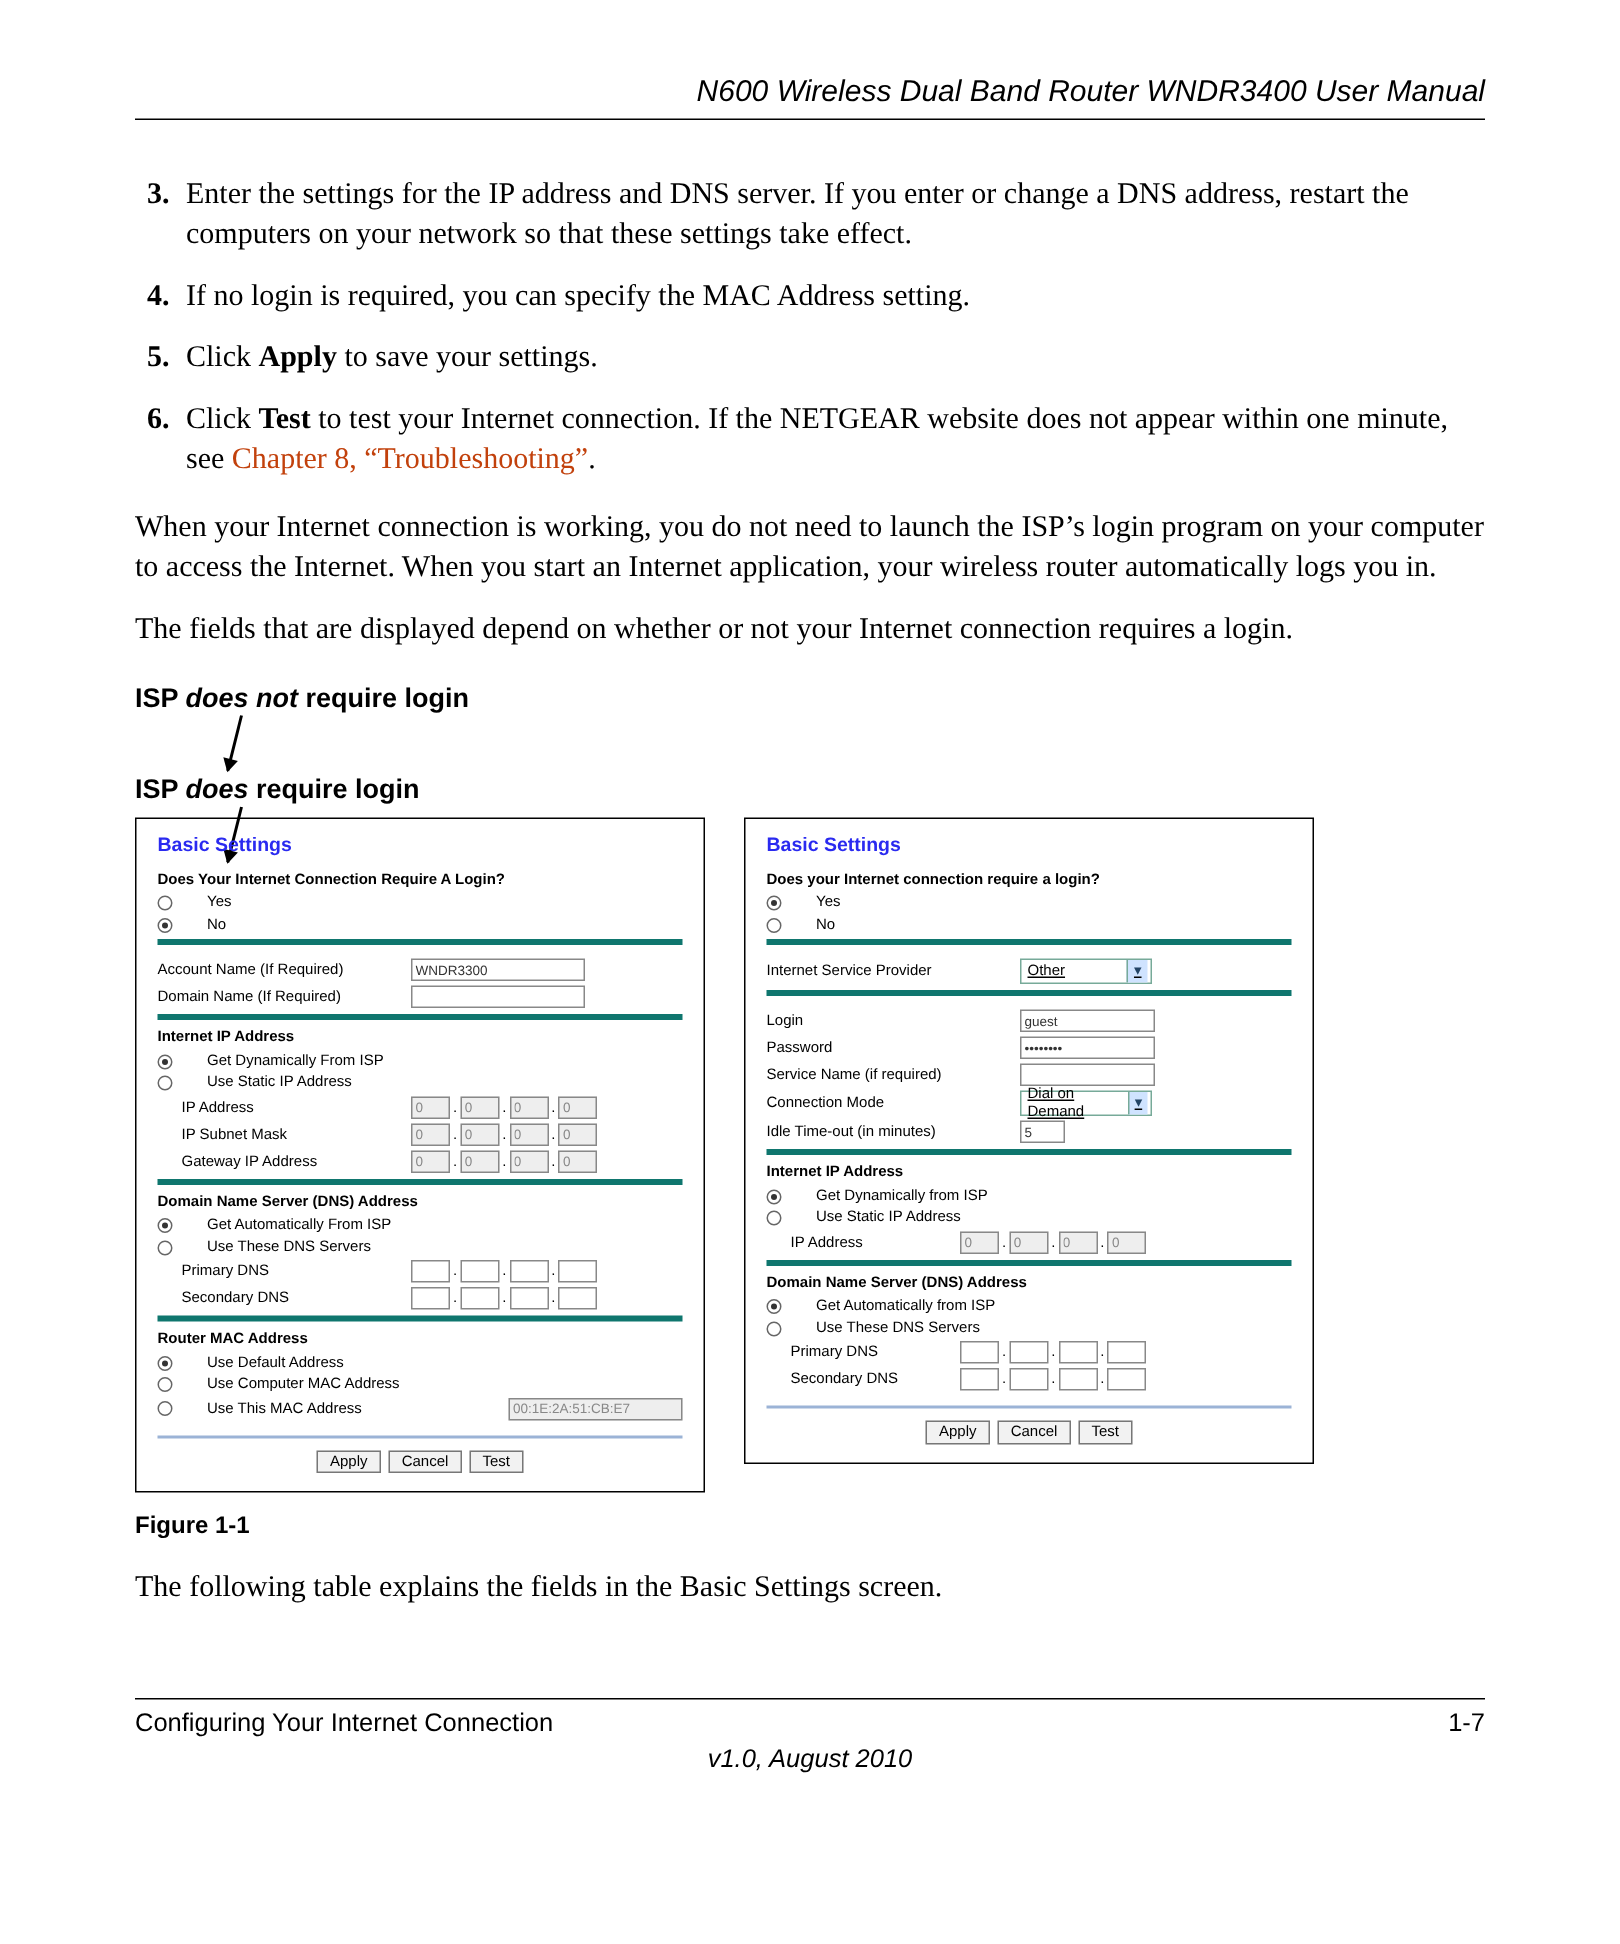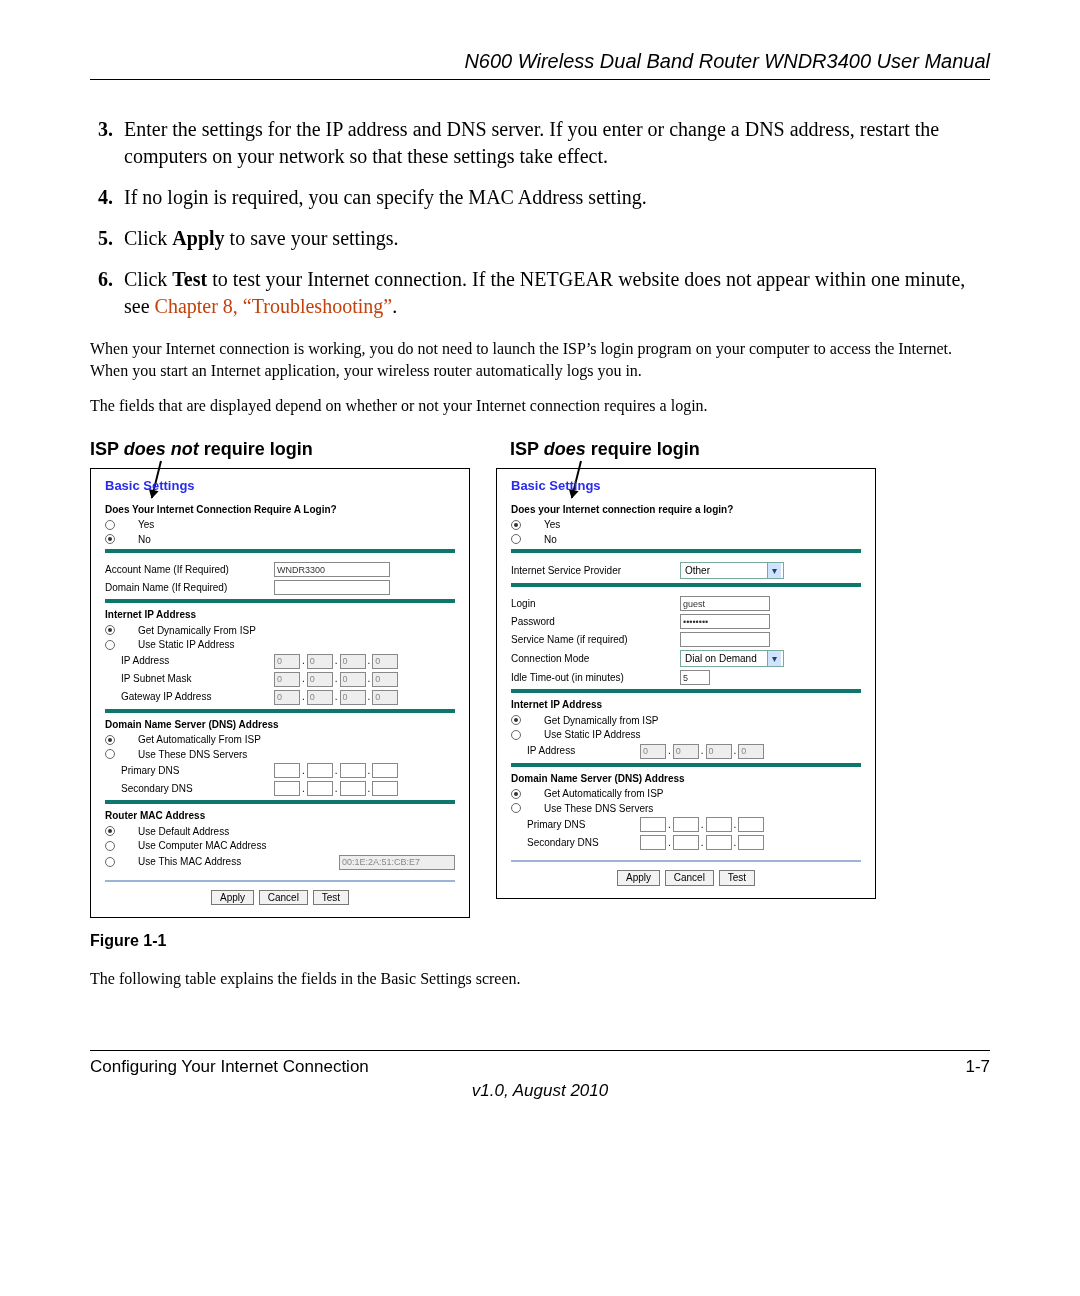--- a/index.html
+++ b/index.html
@@ -28,31 +28,32 @@
     padding-left: 28px;
   }
   ol.steps li {
     font-size: 20px;
     line-height: 1.35;
     margin-bottom: 14px;
     padding-left: 6px;
   }
   ol.steps li::marker { font-weight: bold; }
   .body-p {
-    font-size: 16px;
+    font-size: 20px;
     line-height: 1.35;
     margin: 0 0 14px 0;
   }
   .link { color: #c2410c; }
   .bold { font-weight: bold; }
   .captions-row {
     display: flex;
     gap: 40px;
     margin-top: 22px;
     font-family: Arial, Helvetica, sans-serif;
+    flex-direction: column;
   }
   .caption {
     font-size: 18px;
     font-weight: bold;
     position: relative;
   }
   .caption .italic { font-style: italic; }
   .caption-left { width: 380px; }
   .caption-right { width: 380px; }
   .arrow {
@@ -138,23 +139,23 @@
   .w30 { width: 30px; }
   .ipgroup { display: flex; gap: 0; align-items: center; }
   .ipgroup .oct {
     width: 26px; height: 15px; border: 1px solid #888;
     font-size: 9px; text-align: left; padding: 0 2px;
     background: #fff;
   }
   .ipgroup .oct.ro { background: #eee; color: #888; }
   .ipgroup .dot { padding: 0 2px; font-size: 10px; }
   .select {
-    border: 1px solid #7a9; height: 17px; width: 104px;
+    border: 1px solid #7a9; height: 17px; width: 88px;
     display: flex; align-items: center; justify-content: space-between;
-    font-size: 10px; padding: 0 2px 0 4px; background: #fff;
+    font-size: 10px; padding: 0 2px 0 4px; background: #fff; text-decoration: underline;
   }
   .select .arr {
     width: 14px; height: 15px; background: #cfe3ff;
     display: flex; align-items: center; justify-content: center;
     border-left: 1px solid #7a9; color: #246;
   }
   .btnrow {
     text-align: center;
     margin-top: 10px;
   }

